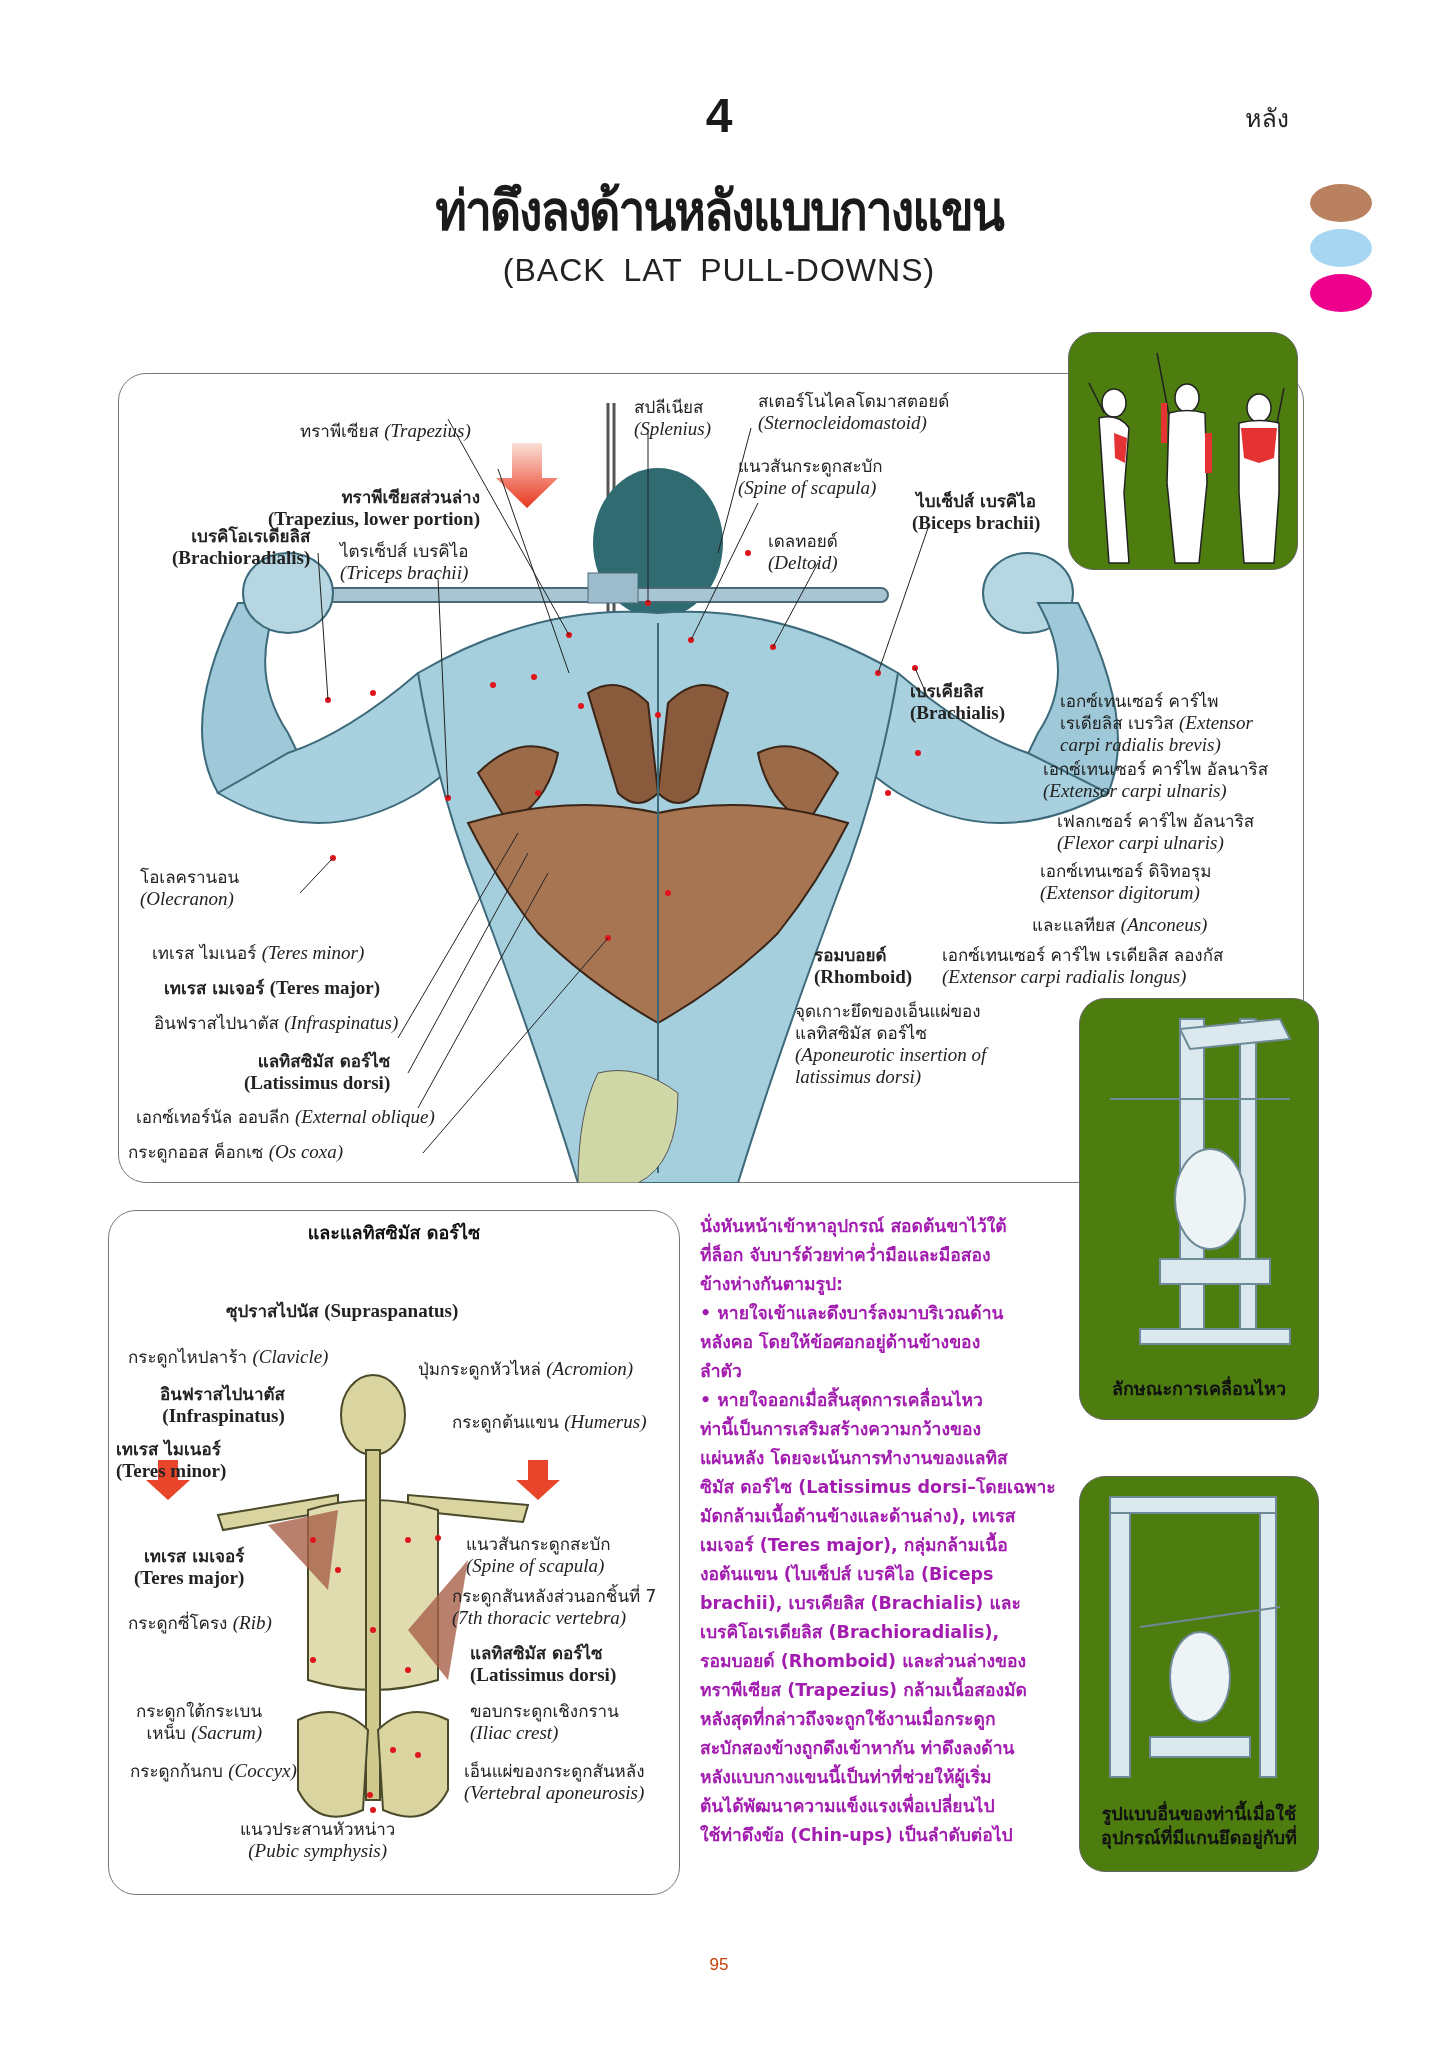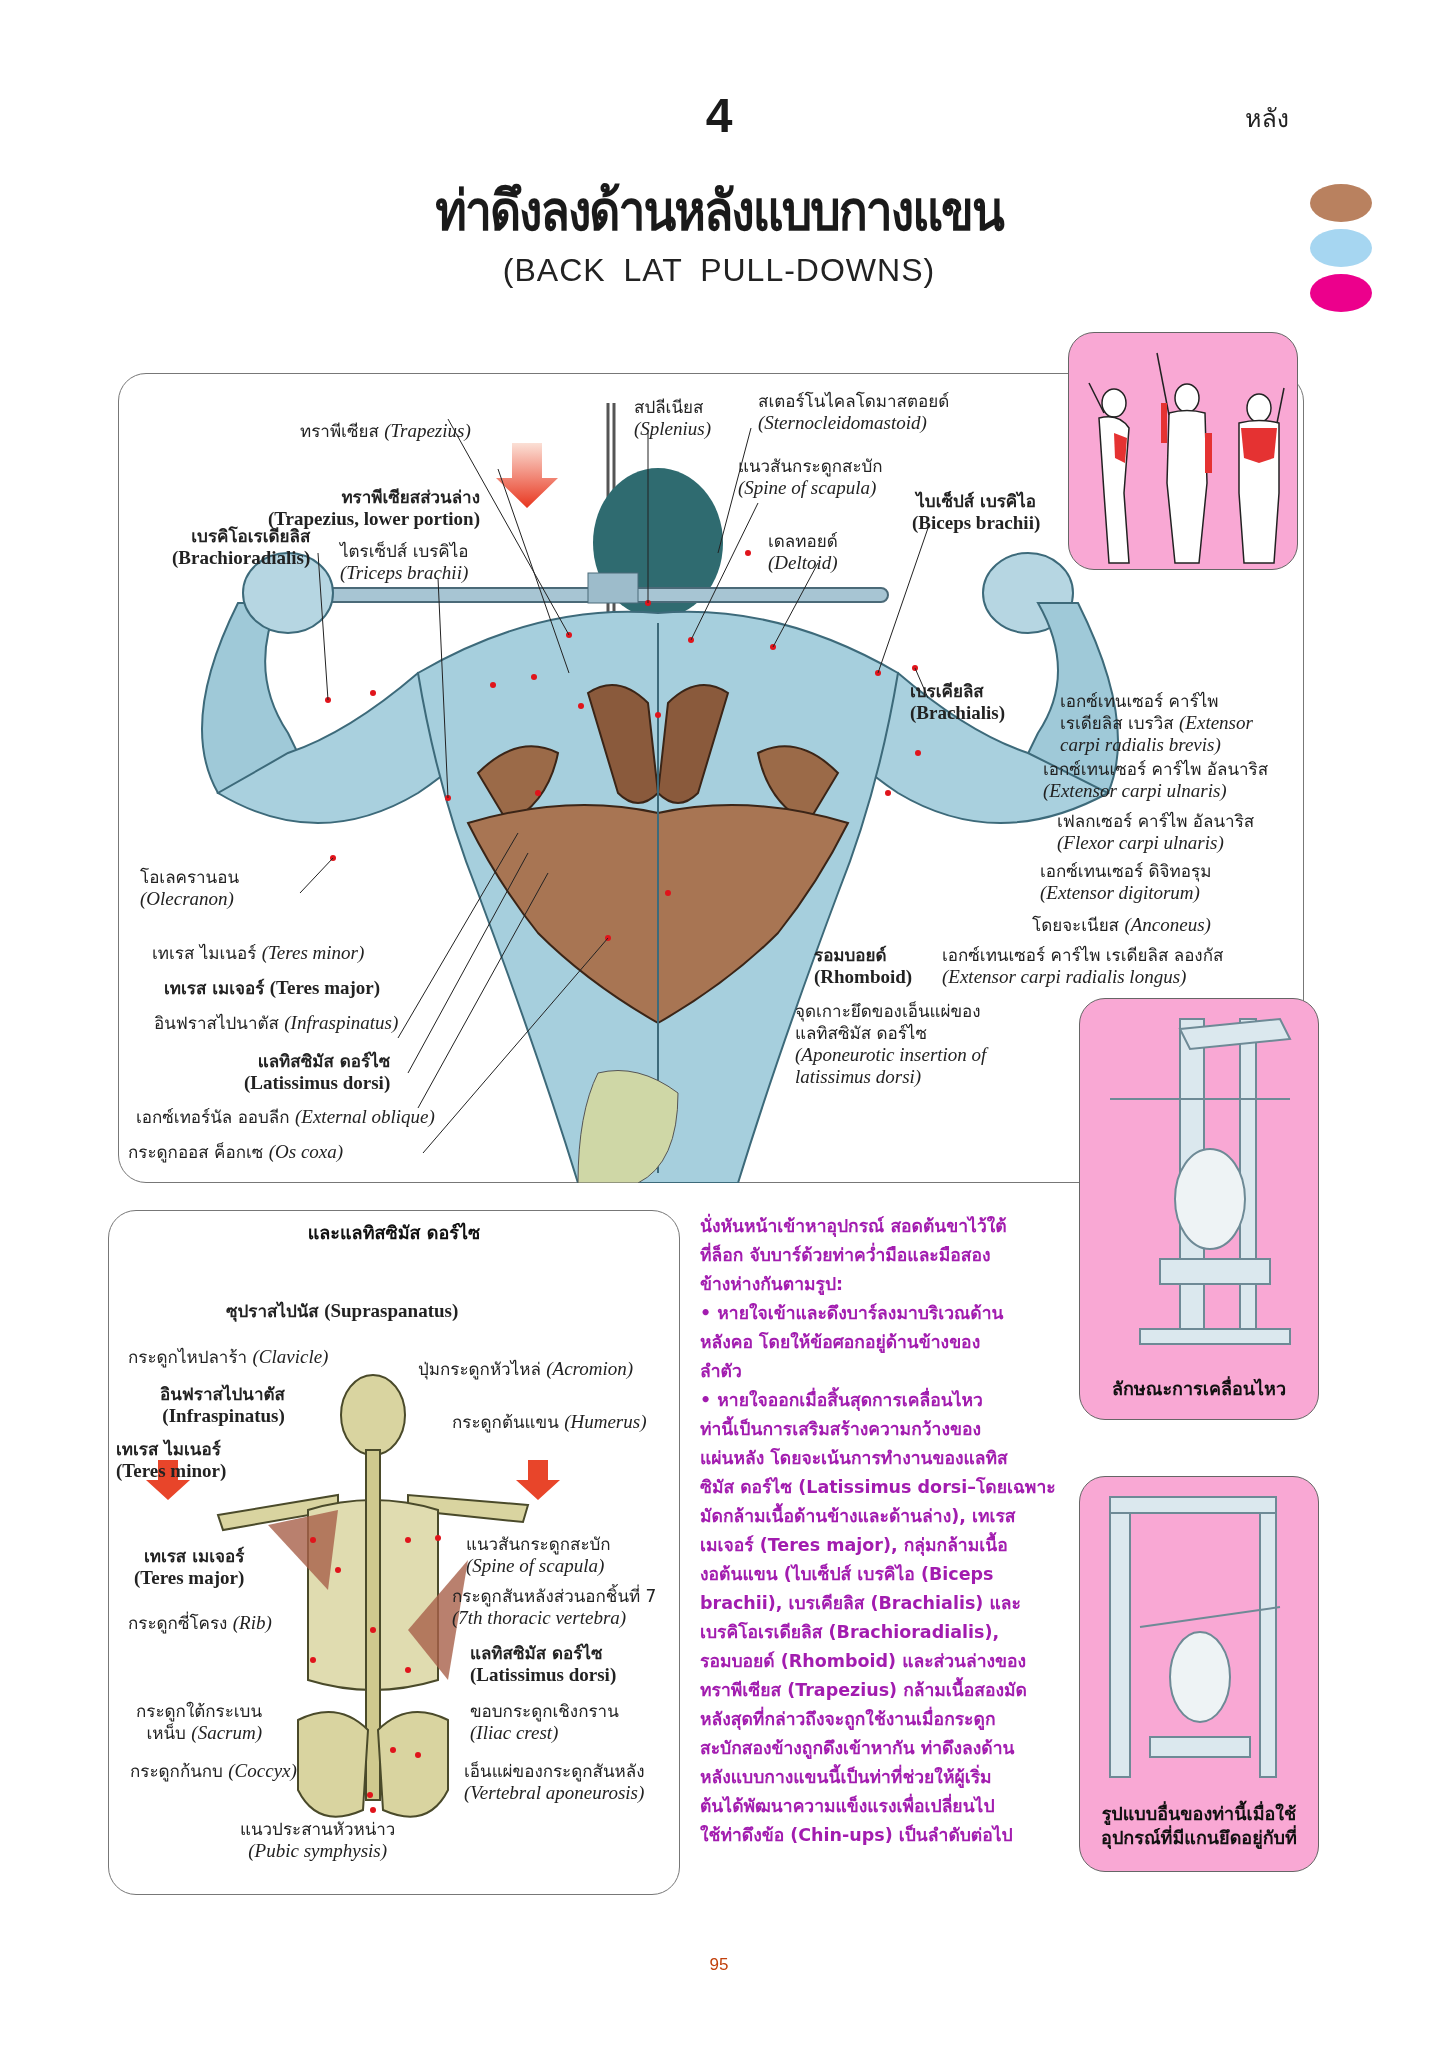--- a/index.html
+++ b/index.html
@@ -9,21 +9,21 @@
   .chapter-num { position: absolute; left: 0; width: 1438px; top: 88px; text-align: center; font-family: "Liberation Sans", sans-serif; font-weight: bold; font-size: 48px; color: #1a1a1a; }
   .section-tag { position: absolute; left: 1245px; top: 98px; font-family: "DejaVu Sans", sans-serif; font-size: 25px; color: #222; }
   .title-th { position: absolute; left: 0; width: 1438px; top: 172px; text-align: center; font-family: "DejaVu Sans", sans-serif; font-weight: bold; font-size: 48px; letter-spacing: -2px; color: #1a1a1a; transform: scaleY(1.15); }
   .title-en { position: absolute; left: 0; width: 1438px; top: 252px; text-align: center; font-family: "Liberation Sans", sans-serif; font-size: 32px; letter-spacing: 1px; color: #222; word-spacing: 8px; }
 
   .dot { position: absolute; left: 1310px; width: 62px; height: 38px; border-radius: 50%; }
 
   .panel { position: absolute; border: 1.5px solid #777; border-radius: 28px; background: #fff; }
   .main-panel { left: 118px; top: 373px; width: 1186px; height: 810px; }
   .sub-panel { left: 108px; top: 1210px; width: 572px; height: 685px; }
-  .mini-box { position: absolute; border: 1.5px solid #666; border-radius: 26px; background: #f9a8d4; overflow: hidden; }
+  .mini-box { position: absolute; border: 1.5px solid #666; border-radius: 26px; background: #4d7c0f; overflow: hidden; }
   .box-muscles { left: 1068px; top: 332px; width: 230px; height: 238px; }
   .box-motion { left: 1079px; top: 998px; width: 240px; height: 422px; }
   .box-variant { left: 1079px; top: 1476px; width: 240px; height: 396px; }
 
   .lbl { position: absolute; font-family: "DejaVu Serif", "Liberation Serif", serif; font-size: 17px; line-height: 22px; color: #222; white-space: nowrap; }
   .lbl .th { font-family: "DejaVu Sans", sans-serif; font-size: 17px; }
   .lbl .en { font-family: "Liberation Serif", serif; font-style: italic; font-size: 19px; }
   .lbl.bold .th, .lbl.bold .en { font-weight: bold; font-style: normal; }
   .lbl.right { text-align: right; }
   .lbl.center { text-align: center; }
@@ -186,21 +186,21 @@
 </div>
 <div class="lbl" style="left:1057px;top:810px;">
   <div class="th">เฟลกเซอร์ คาร์ไพ อัลนาริส</div>
   <div class="en">(Flexor carpi ulnaris)</div>
 </div>
 <div class="lbl" style="left:1040px;top:860px;">
   <div class="th">เอกซ์เทนเซอร์ ดิจิทอรุม</div>
   <div class="en">(Extensor digitorum)</div>
 </div>
 <div class="lbl" style="left:1032px;top:914px;">
-  <span class="th">โดยจะเนียส</span> <span class="en">(Anconeus)</span>
+  <span class="th">และแลทียส</span> <span class="en">(Anconeus)</span>
 </div>
 <div class="lbl" style="left:942px;top:944px;">
   <div class="th">เอกซ์เทนเซอร์ คาร์ไพ เรเดียลิส ลองกัส</div>
   <div class="en">(Extensor carpi radialis longus)</div>
 </div>
 <div class="lbl bold" style="left:814px;top:944px;">
   <div class="th">รอมบอยด์</div>
   <div class="en">(Rhomboid)</div>
 </div>
 <div class="lbl" style="left:795px;top:1000px;">

